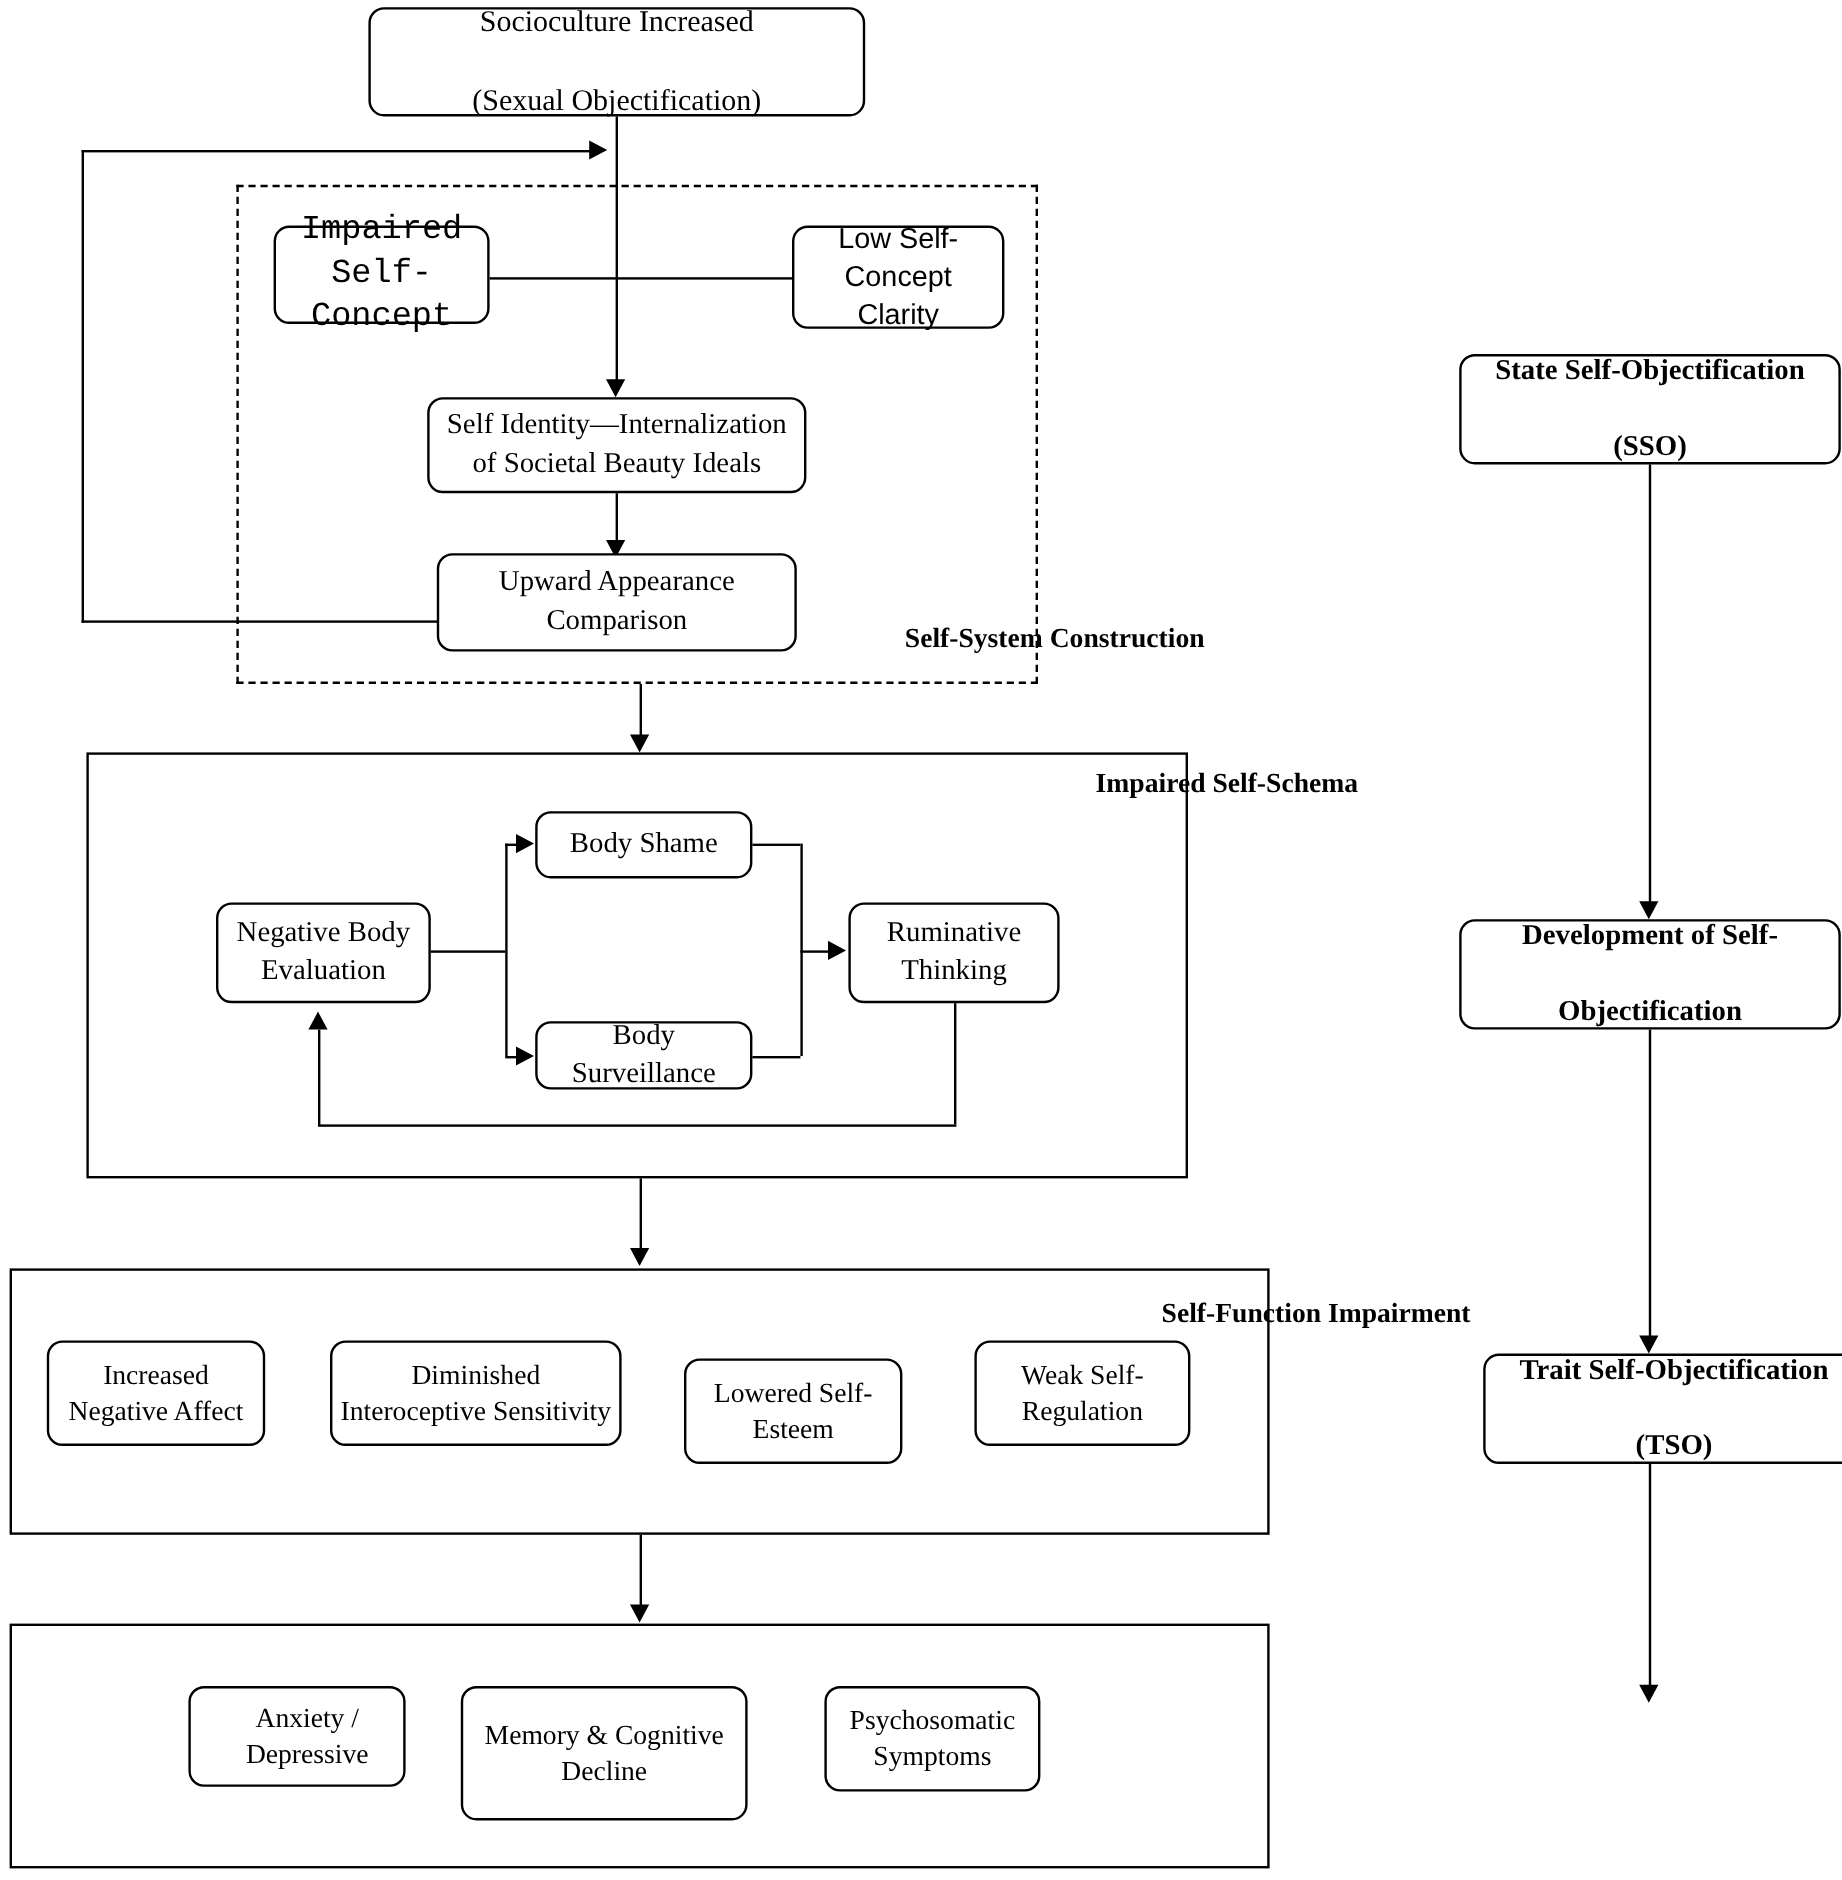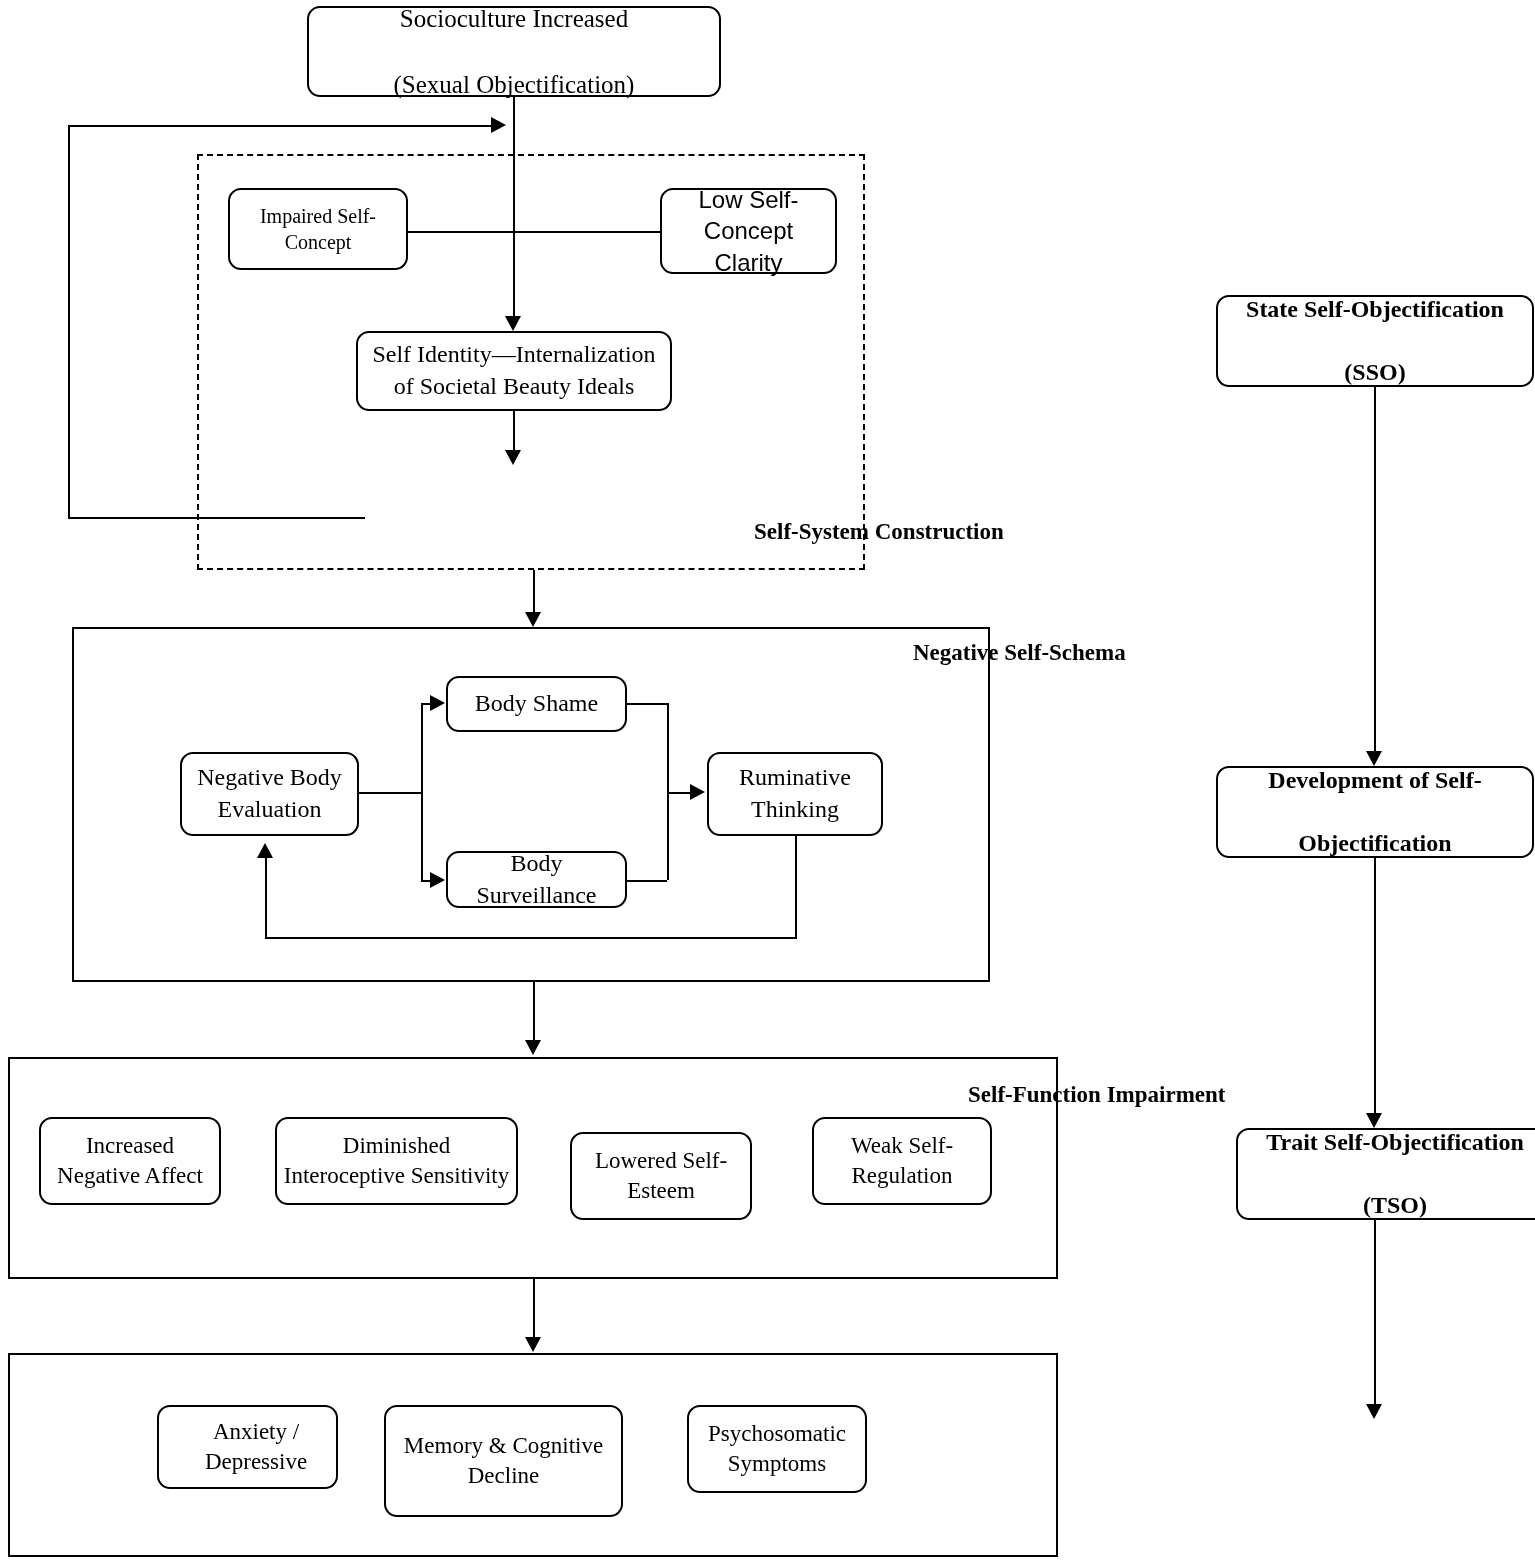--- a/index.html
+++ b/index.html
@@ -47,43 +47,46 @@
   <div class="arrow-d" style="left:505px;top:316px;"></div>
 
   <div class="hline" style="left:68px;top:517px;width:297px;"></div>
   <div class="vline" style="left:68px;top:125px;height:394px;"></div>
   <div class="hline" style="left:68px;top:125px;width:425px;"></div>
   <div class="arrow-r" style="left:491px;top:117px;"></div>
 
   <div class="frame dashed" style="left:197px;top:154px;width:668px;height:416px;"></div>
   <div class="caption" style="left:754px;top:519px;font-size:23px;">Self-System Construction</div>
 
-  <div class="node serif" style="left:228px;top:188px;width:180px;height:82px;font-size:20px;">
+  <div class="node serif" style="left:228px;top:188px;width:180px;height:82px;font-size:28px;font-family:Liberation Mono, monospace;">
     <span>Impaired Self-Concept</span>
   </div>
 
   <div class="node sans" style="left:660px;top:188px;width:177px;height:86px;font-size:24px;">
     <span>Low Self-Concept Clarity</span>
   </div>
 
   <div class="hline" style="left:408px;top:231px;width:252px;"></div>
 
   <div class="node serif" style="left:356px;top:331px;width:316px;height:80px;font-size:24px;">
     <span>Self Identity—Internalization of Societal Beauty Ideals</span>
   </div>
 
   <div class="vline" style="left:513px;top:411px;height:42px;"></div>
   <div class="arrow-d" style="left:505px;top:450px;"></div>
 
+  <div class="node serif" style="left:364px;top:461px;width:300px;height:82px;font-size:24px;">
+    <span>Upward Appearance Comparison</span>
+  </div>
 
   <div class="vline" style="left:533px;top:570px;height:45px;"></div>
   <div class="arrow-d" style="left:525px;top:612px;"></div>
 
   <div class="frame" style="left:72px;top:627px;width:918px;height:355px;"></div>
-  <div class="caption" style="left:913px;top:640px;font-size:23px;">Negative Self-Schema</div>
+  <div class="caption" style="left:913px;top:640px;font-size:23px;">Impaired Self-Schema</div>
 
   <div class="node serif" style="left:180px;top:752px;width:179px;height:84px;font-size:24px;">
     <span>Negative Body Evaluation</span>
   </div>
 
   <div class="node serif" style="left:446px;top:676px;width:181px;height:56px;font-size:24px;">
     <span>Body Shame</span>
   </div>
 
   <div class="node serif" style="left:446px;top:851px;width:181px;height:57px;font-size:24px;">

